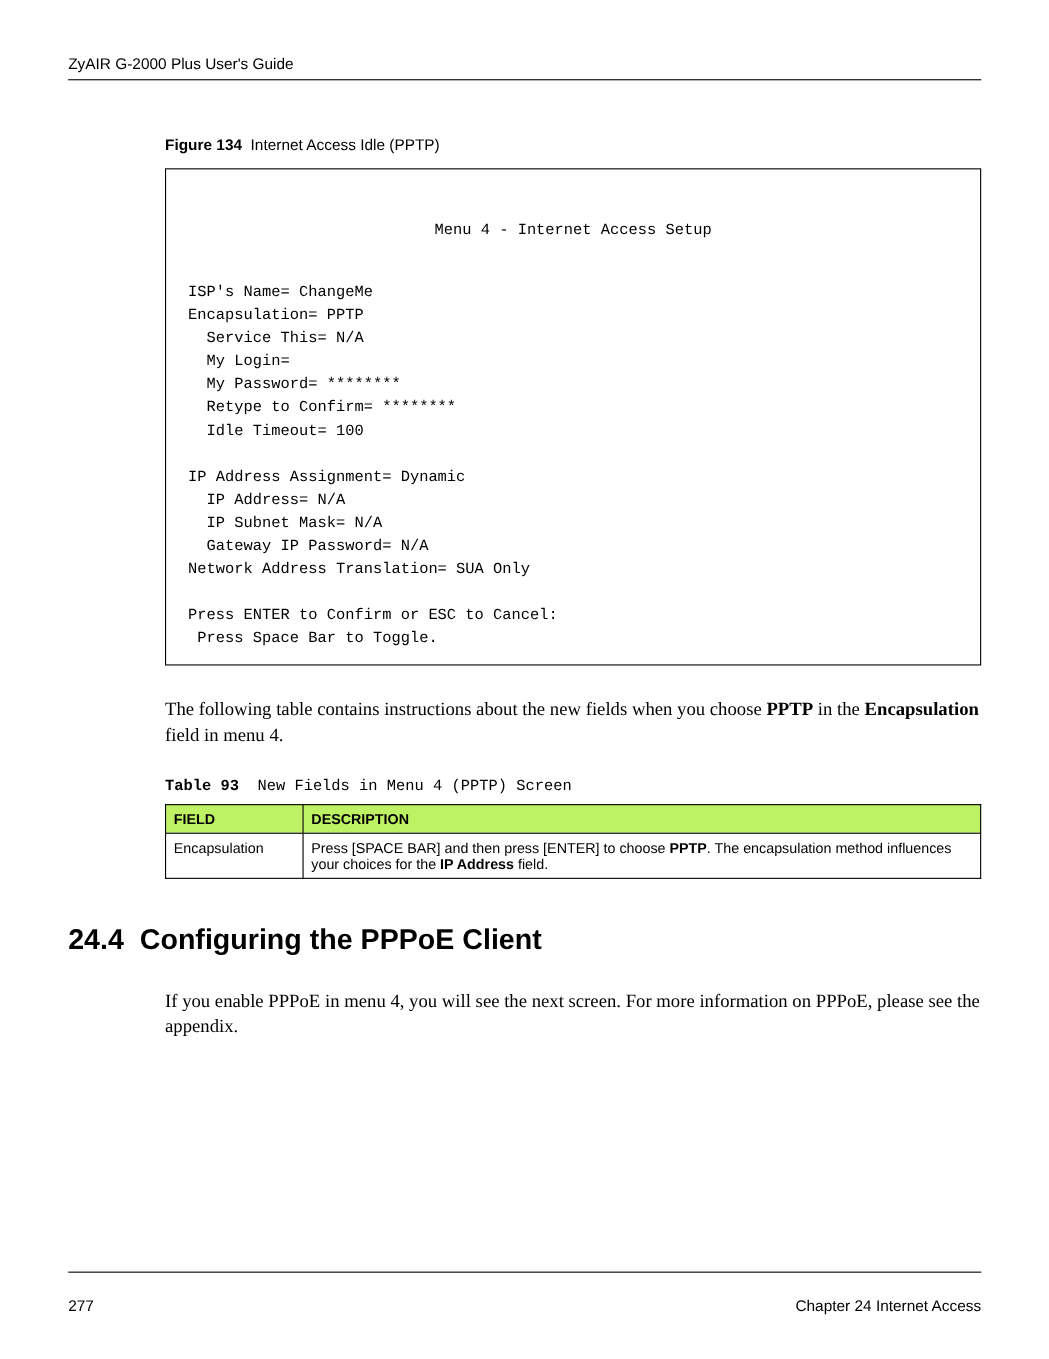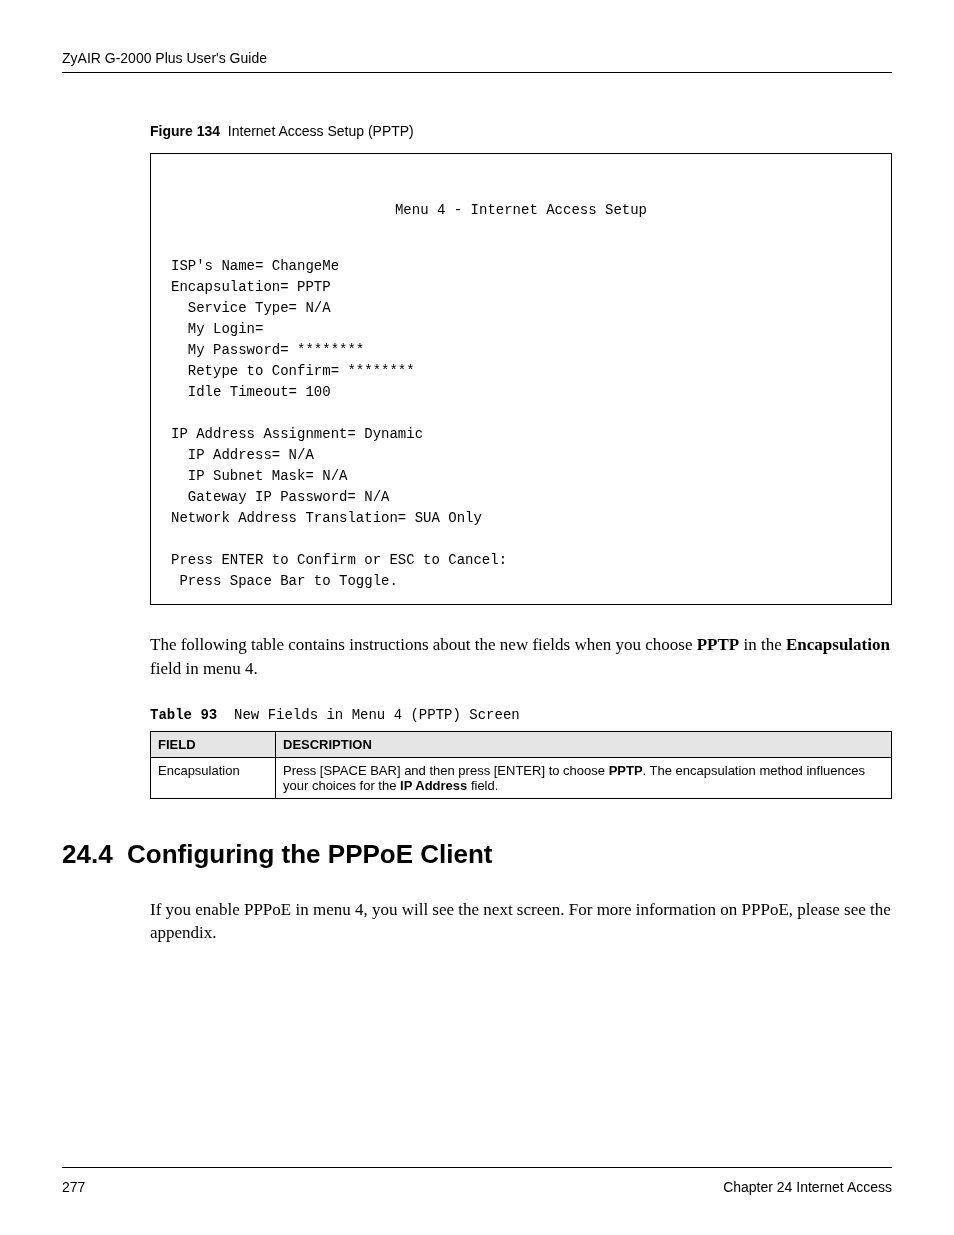--- a/index.html
+++ b/index.html
@@ -59,62 +59,62 @@
     font-family: Arial, Helvetica, sans-serif;
     font-size: 13px;
   }
   table.data-table th, table.data-table td {
     border: 1px solid #000;
     padding: 5px 7px;
     text-align: left;
     vertical-align: top;
   }
   table.data-table th {
-    background: #e5e5e5;
+    background: #bef264;
     font-weight: bold;
   }
   table.data-table td.col-field {
     width: 110px;
   }
   h2.section-heading {
     font-family: Arial, Helvetica, sans-serif;
     font-size: 26px;
     font-weight: bold;
     margin: 40px 0 16px 0;
   }
   .footer {
     position: absolute;
     bottom: 40px;
     left: 62px;
     right: 62px;
     border-top: 1.5px solid #000;
-    padding-top: 11px;
+    padding-top: 22px;
     font-family: Arial, Helvetica, sans-serif;
     font-size: 14px;
     display: flex;
     justify-content: space-between;
     align-items: center;
   }
 </style>
 </head>
 <body>
 
 <div class="page">
 
   <div class="running-header">ZyAIR G-2000 Plus User's Guide</div>
 
   <div class="figure-caption">
-    <span class="label">Figure 134</span>&nbsp;&nbsp;<span>Internet Access Setup (PPTP)</span>
+    <span class="label">Figure 134</span>&nbsp;&nbsp;<span>Internet Access Idle (PPTP)</span>
   </div>
 
   <div class="terminal-box">
     <div class="terminal-title">Menu 4 - Internet Access Setup</div>
 <span>ISP's Name= ChangeMe</span>
 <span>Encapsulation= PPTP</span>
-<span>  Service Type= N/A</span>
+<span>  Service This= N/A</span>
 <span>  My Login=</span>
 <span>  My Password= ********</span>
 <span>  Retype to Confirm= ********</span>
 <span>  Idle Timeout= 100</span>
 
 <span>IP Address Assignment= Dynamic</span>
 <span>  IP Address= N/A</span>
 <span>  IP Subnet Mask= N/A</span>
 <span>  Gateway IP Password= N/A</span>
 <span>Network Address Translation= SUA Only</span>

